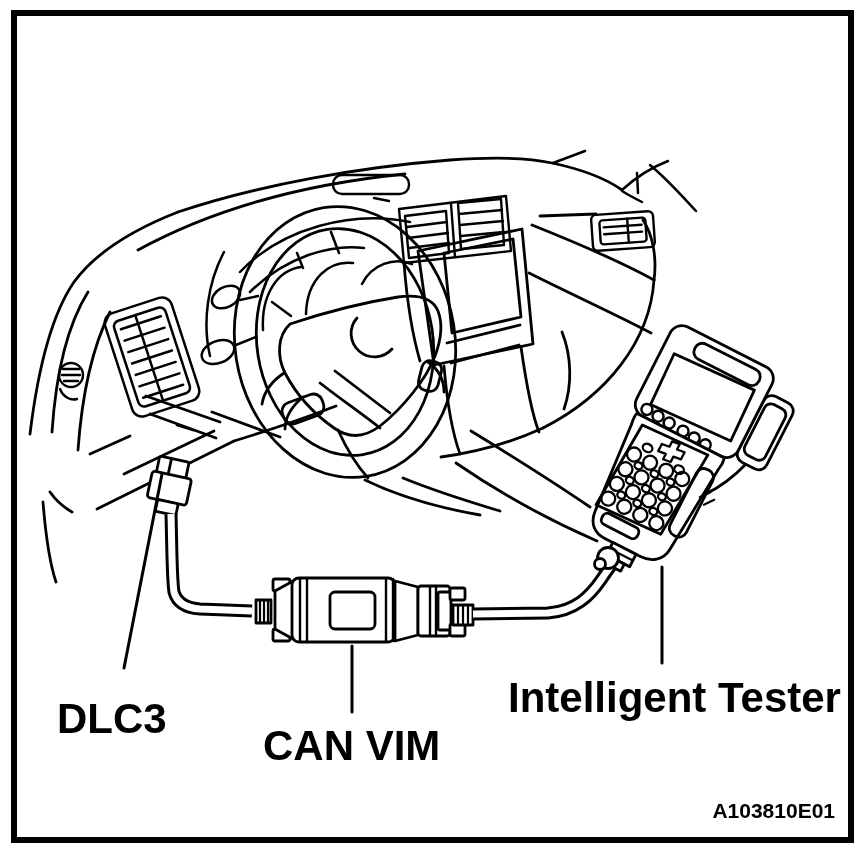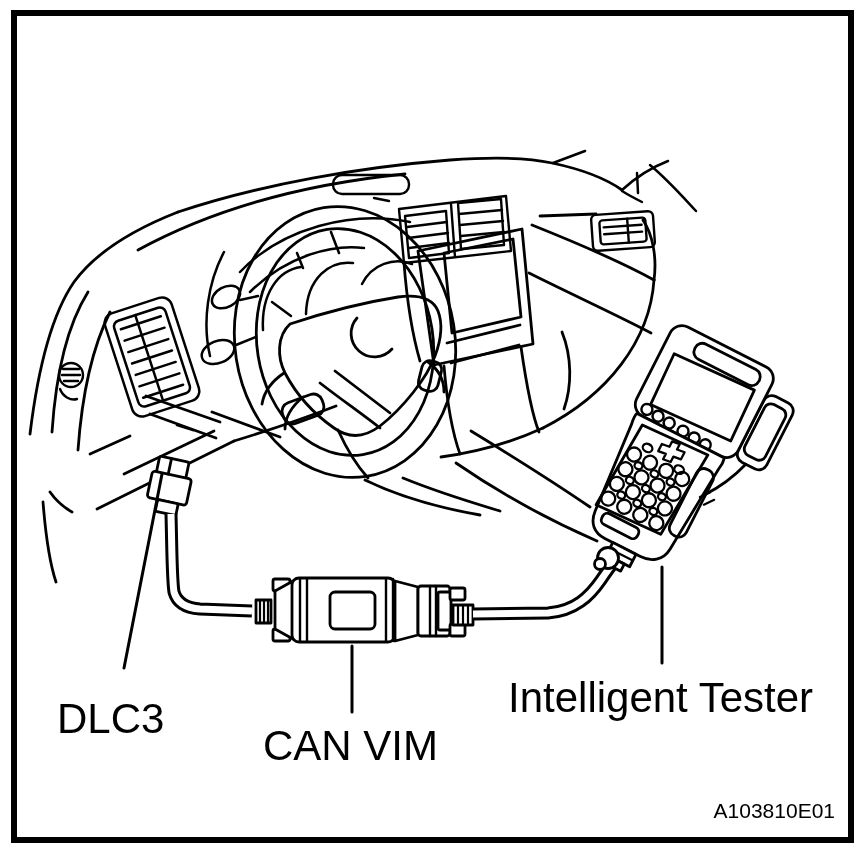--- a/index.html
+++ b/index.html
@@ -6,20 +6,21 @@
     margin: 0;
     padding: 0;
     background: #ffffff;
   }
   .figure-wrap {
     position: relative;
     width: 748px;
     height: 856px;
     background: #e5e5e5;
     font-family: "Liberation Sans", sans-serif;
+    font-weight: bold;
   }
   svg { display: block; }
   text.fig-label {
     font-family: "Liberation Sans", sans-serif;
     fill: #000000;
     stroke: none;
   }
 </style>
 </head>
 <body>

